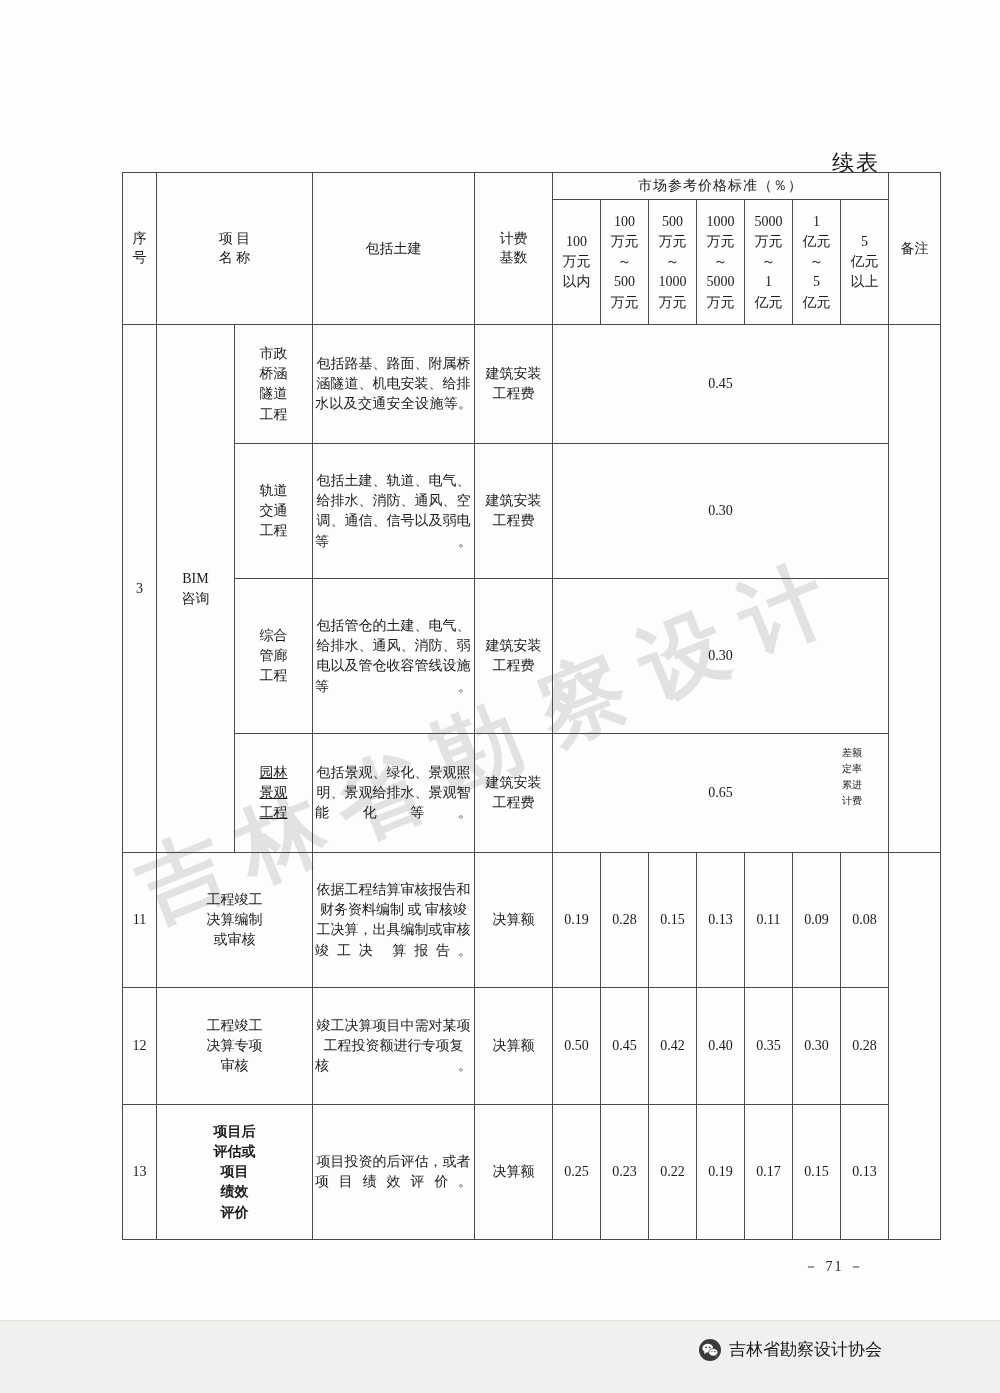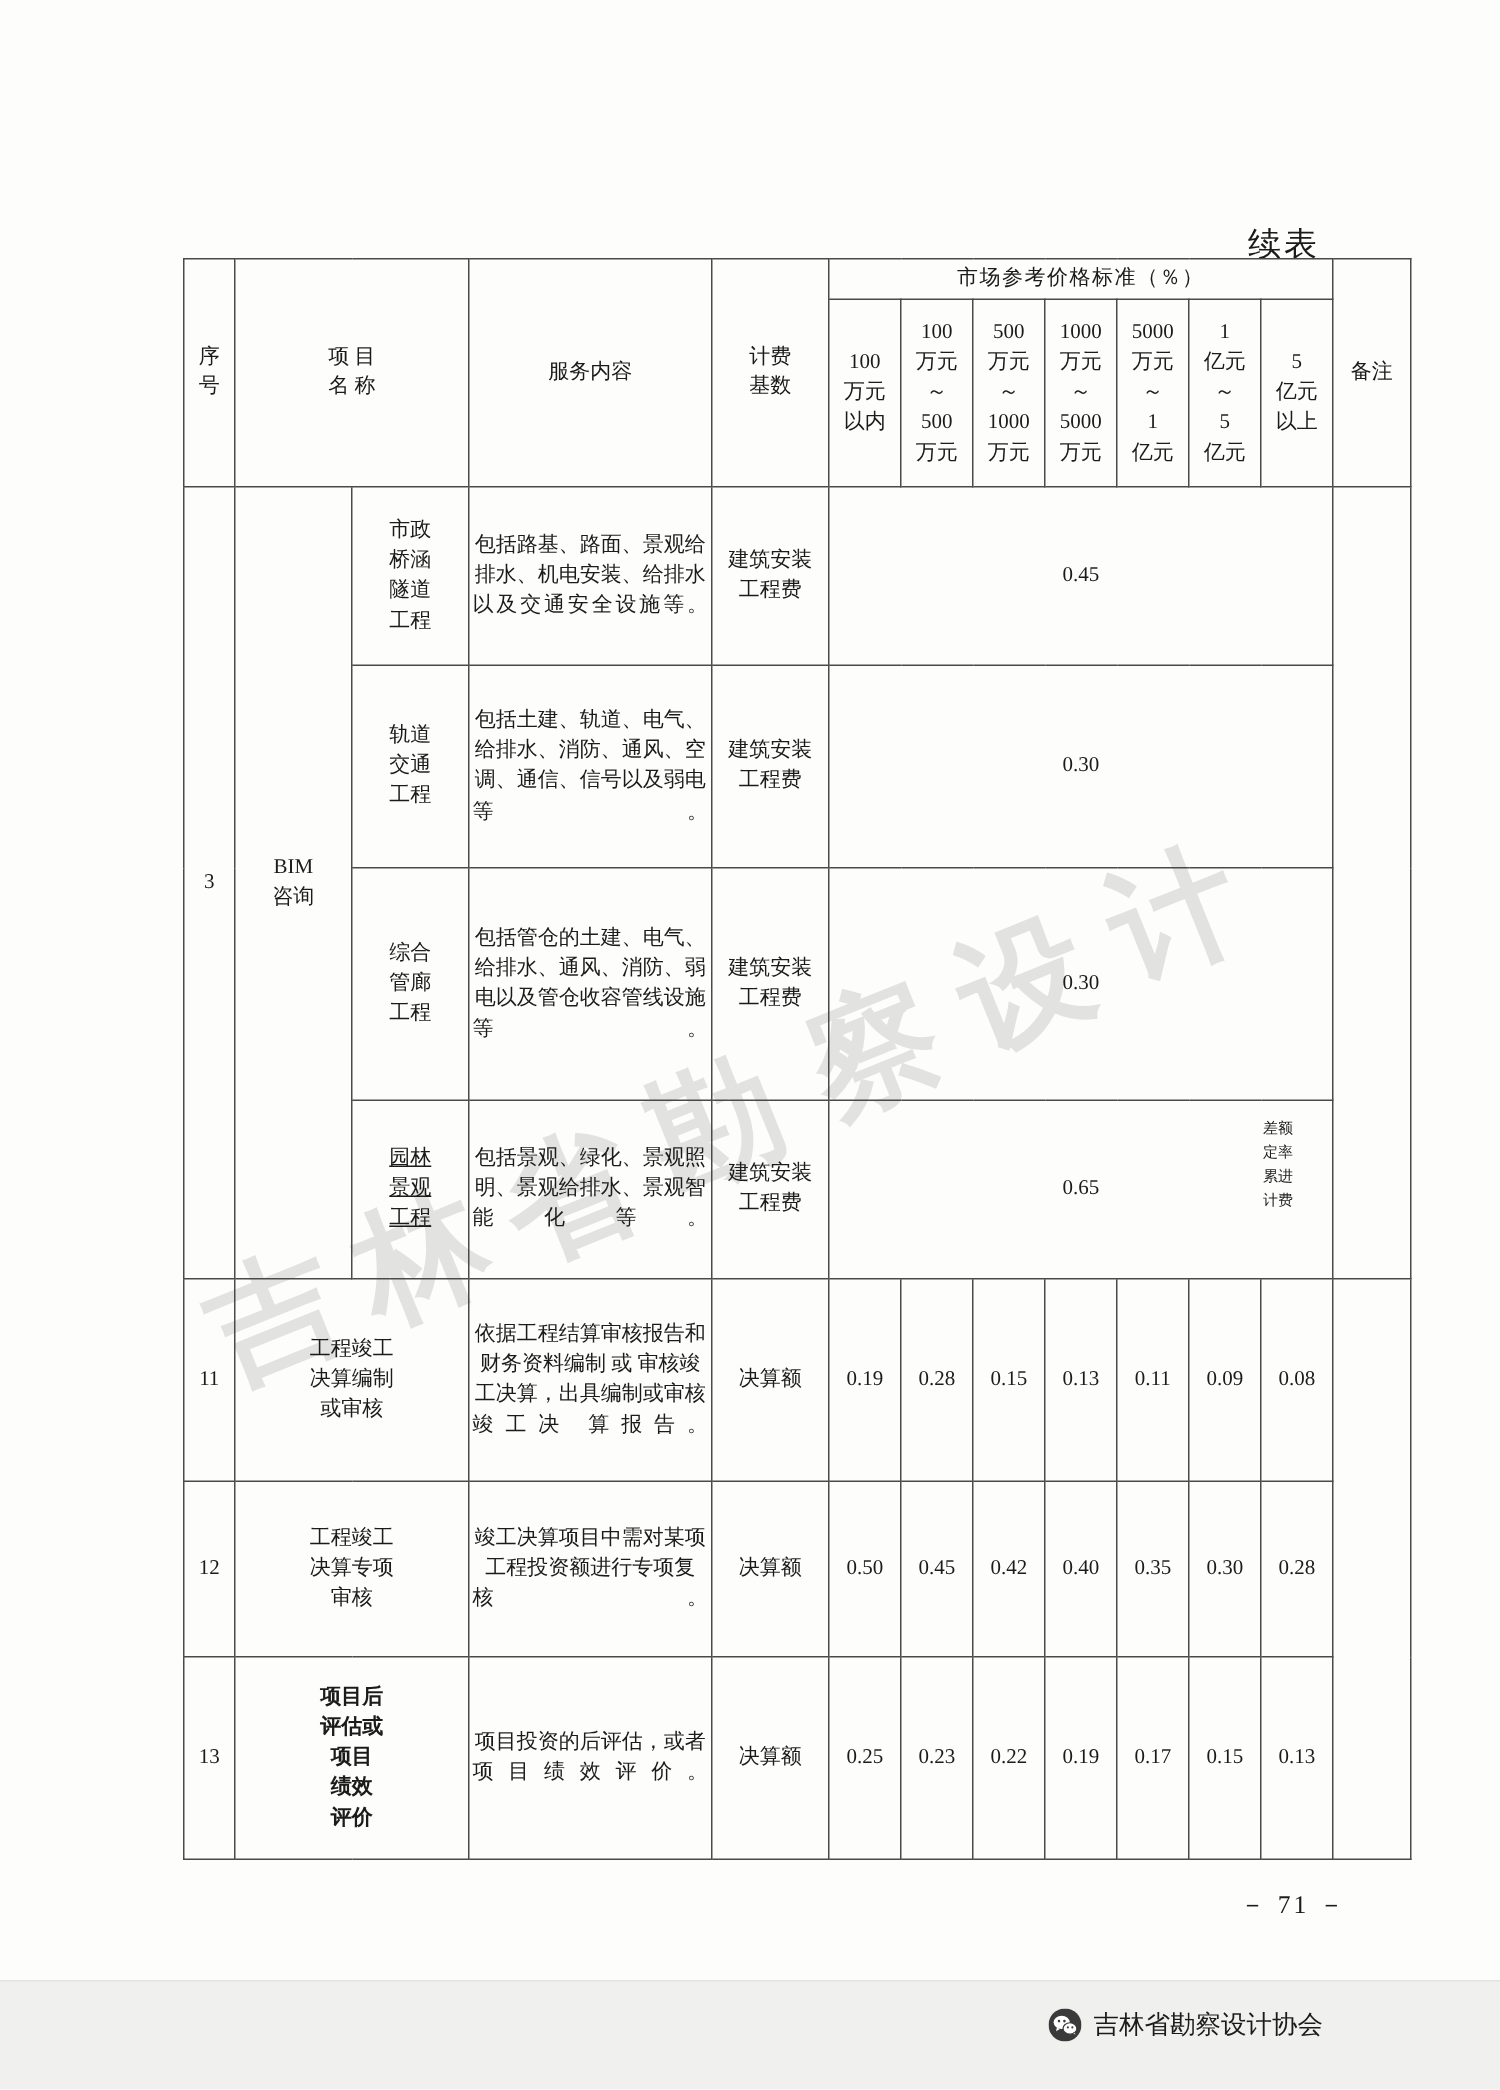--- a/index.html
+++ b/index.html
@@ -103,23 +103,23 @@
   .vert {
     line-height: 1.5;
   }
   .big-val { font-size: 15px; }
   .seq-vert {
     font-size: 14px;
     line-height: 1.3;
   }
   .page-num {
     position: absolute;
-    right: 102px;
+    right: 135px;
     top: 1258px;
-    font-size: 17px;
+    font-size: 14px;
     letter-spacing: 2px;
     z-index: 6;
     text-align: center;
   }
   .footer-bar {
     position: absolute;
     left: 0;
     top: 1320px;
     width: 1000px;
     height: 73px;
@@ -181,21 +181,21 @@
       <col class="note-col">
     </colgroup>
     <thead>
       <tr>
         <td rowspan="2" style="height:36px;">
             <span style="display:block;line-height:1.35;">序<br>号</span>
           </td>
         <td rowspan="2" colspan="2">
             <span style="display:block;line-height:1.35;">项 目<br>名 称</span>
           </td>
-        <td rowspan="2">服务内容</td>
+        <td rowspan="2">包括土建</td>
         <td rowspan="2">
             <span style="display:block;line-height:1.35;">计费<br>基数</span>
           </td>
         <td colspan="7" class="hdr-band">市场参考价格标准（％）</td>
         <td rowspan="2">备注</td>
       </tr>
       <tr>
         <td class="v-narrow" style="height:118px;">
             <span style="display:block;">100<br>万元<br>以内</span>
           </td>
@@ -222,21 +222,21 @@
     <tbody>
 
       <tr>
         <td rowspan="4" class="seq-vert">3</td>
         <td rowspan="4" class="vert">
             <span style="display:block;">BIM<br>咨询</span>
           </td>
         <td class="vert" style="height:112px;">
             <span style="display:block;">市政<br>桥涵<br>隧道<br>工程</span>
           </td>
-        <td class="cell-just">包括路基、路面、景观给排水、机电安装、给排水以及交通安全设施等。</td>
+        <td class="cell-just">包括路基、路面、附属桥涵隧道、机电安装、给排水以及交通安全设施等。</td>
         <td>
             <span style="display:block;">建筑安装<br>工程费</span>
           </td>
         <td colspan="7" class="big-val">0.45</td>
         <td rowspan="4" class="vert" style="visibility:hidden;"></td>
       </tr>
       <tr>
         <td class="vert" style="height:128px;">
             <span style="display:block;">轨道<br>交通<br>工程</span>
           </td>

